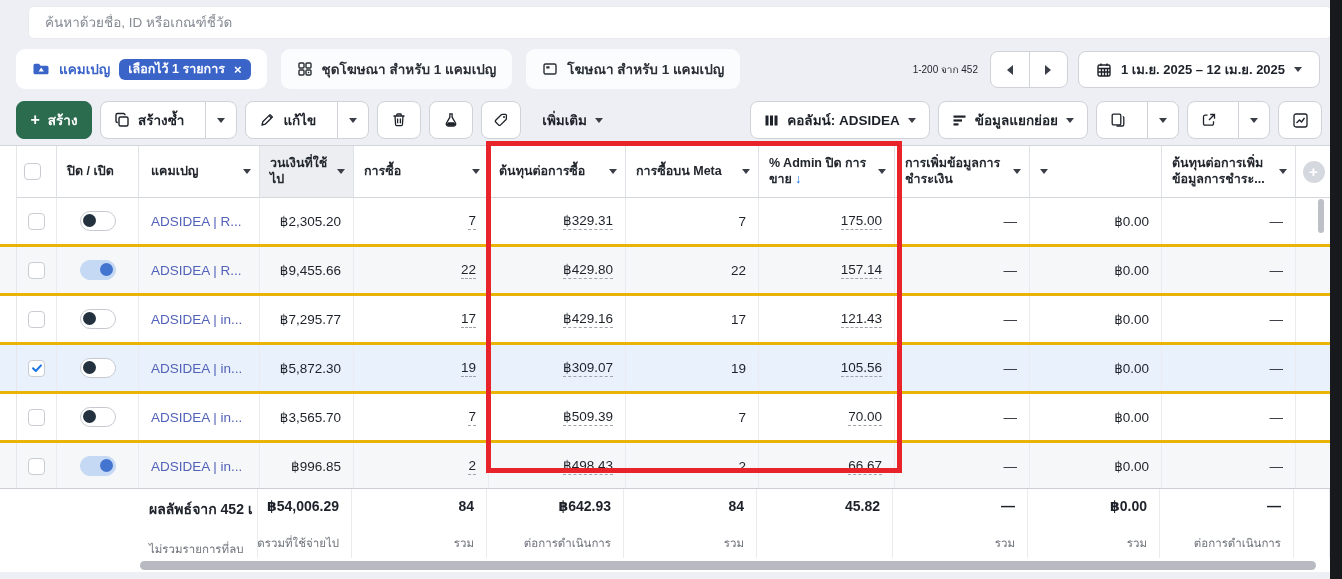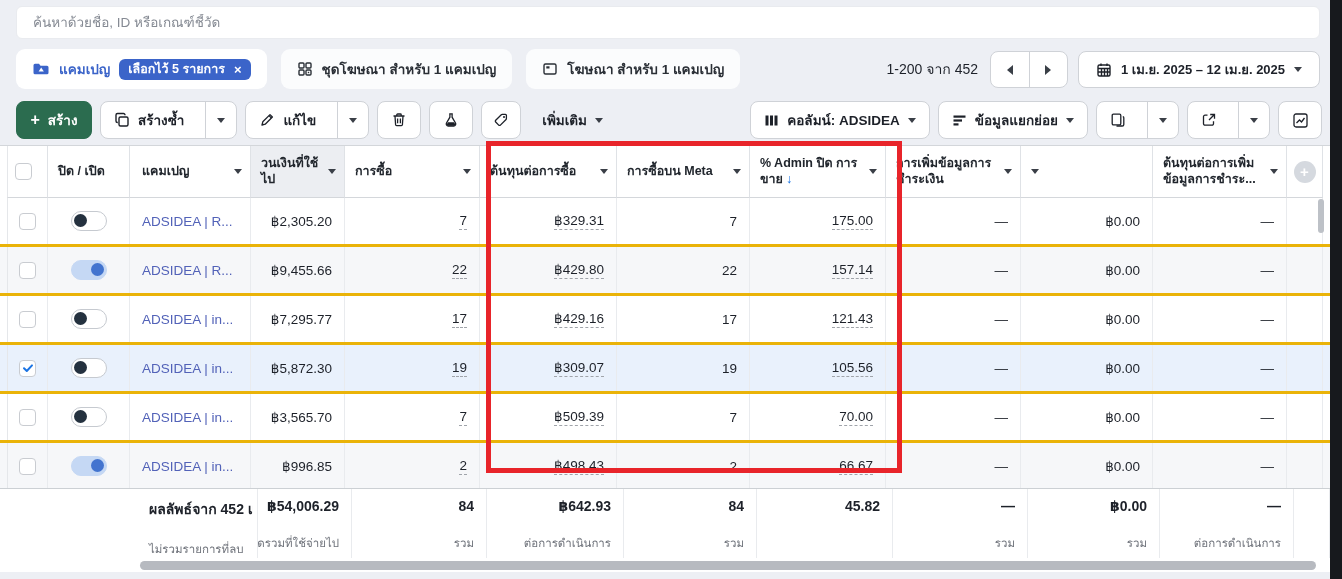--- a/index.html
+++ b/index.html
@@ -1,37 +1,37 @@
 <!DOCTYPE html>
 <html><head>
 <meta charset="utf-8">
 <style>
   html,body{margin:0;padding:0;background:#dfe3ea;}
   .screen{
     position:relative;width:1342px;height:579px;background:#edeff4;overflow:hidden;
     font-family:"Liberation Sans","DejaVu Sans",sans-serif;color:#1d2129;
   }
   
-  .searchbar{position:absolute;left:16px;top:6px;width:1304px;height:33px;background:#fff;
+  .searchbar{position:absolute;left:28px;top:6px;width:1304px;height:33px;background:#fff;
     border:1px solid #e9ebef;border-radius:6px;display:flex;align-items:center;padding:0 14px;box-sizing:border-box;}
   .searchbar input{border:none;outline:none;width:100%;font:13.5px "Liberation Sans","DejaVu Sans",sans-serif;
     color:#858a93;background:transparent;}
   .searchbar input::placeholder{color:#858a93;opacity:1;}
   
   .tabs{position:absolute;left:16px;top:49px;height:40px;display:flex;gap:14px;align-items:stretch;}
   .tab{display:inline-flex;align-items:center;gap:9px;background:#fff;border-radius:9px;padding:0 16px;
     font-size:13.5px;font-weight:bold;color:#2a2f36;white-space:nowrap;}
   .tab.secondary{background:#fbfcfd;}
   .tab.active{color:#3b64c9;}
   .badge{display:inline-flex;align-items:center;gap:9px;background:#3b64c9;color:#fff;border-radius:6px;
     padding:4px 9px;font-size:12.5px;font-weight:bold;line-height:1;}
   .badge .x{font-size:13px;line-height:1;}
   
   .pagetext{position:absolute;left:862px;top:51px;width:116px;height:37px;line-height:37px;
-    text-align:right;font-size:14px;color:#1d2129;}
+    text-align:right;font-size:10px;color:#1d2129;}
   .pager{position:absolute;left:990px;top:51px;width:78px;height:37px;background:#fff;border:1px solid #cfd2d7;
     border-radius:8px;display:flex;box-sizing:border-box;}
   .pager .half{flex:1;display:flex;align-items:center;justify-content:center;}
   .pager .half + .half{border-left:1px solid #cfd2d7;}
   .tri-l{width:0;height:0;border-top:5px solid transparent;border-bottom:5px solid transparent;border-right:6px solid #3a3f47;}
   .tri-r{width:0;height:0;border-top:5px solid transparent;border-bottom:5px solid transparent;border-left:6px solid #3a3f47;}
   .datebtn{position:absolute;left:1078px;top:51px;width:242px;height:37px;background:#fff;border:1px solid #cfd2d7;
     border-radius:8px;display:flex;align-items:center;justify-content:center;gap:9px;box-sizing:border-box;
     font-size:13px;font-weight:bold;color:#1d2129;}
   .caret{width:0;height:0;border-left:4.5px solid transparent;border-right:4.5px solid transparent;
@@ -44,21 +44,21 @@
   .btn.split{padding:0;}
   .btn.split .part{display:flex;align-items:center;gap:8px;padding:16px 13px;height:100%;}
   .btn.split .part + .part{border-left:1px solid #cfd2d7;padding:0 11px;}
   .btn.green{background:#2b6c4f;border-color:#2b6c4f;color:#fff;width:76px;}
   .btn.green .plus{font-size:16px;font-weight:bold;line-height:1;}
   .btn.iconbtn{width:44px;padding:0;}
   .btn.textonly{border:none;background:transparent;}
   
   .panel{position:absolute;left:0;top:145px;width:1330px;height:427px;background:#fff;border-top:1px solid #d3d6da;
     overflow:hidden;box-sizing:border-box;}
-  .trow{display:flex;padding-left:7px;}
+  .trow{display:flex;padding-left:16px;}
   .cell{flex:none;box-sizing:border-box;display:flex;align-items:center;}
   .c0{width:41px;border-left:1px solid #e5e7ea;justify-content:center;}
   .c1{width:82px;justify-content:center;}
   .c2{width:121px;padding-left:12px;}
   .c3{width:94px;}
   .c4{width:135px;}
   .c5{width:137px;}
   .c6{width:133px;}
   .c7{width:136px;}
   .c8{width:135px;}
@@ -124,21 +124,21 @@
   <div class="tabs">
     <div class="tab active">
       <span class="icon">
         <svg width="18" height="16" viewBox="0 0 18 16">
             <path d="M1.5 4.2A1.5 1.5 0 0 1 3 2.7h4l1.5 2H15a1.5 1.5 0 0 1 1.5 1.5v5.6A1.5 1.5 0 0 1 15 13.3H3a1.5 1.5 0 0 1-1.5-1.5z" fill="#3b64c9"></path>
             <path d="M9.2 6.4l2.6 4H6.6z" fill="#fff"></path>
           </svg>
       </span>
       <span>แคมเปญ</span>
       <span class="badge">
-        <span>เลือกไว้ 5 รายการ</span>
+        <span>เลือกไว้ 1 รายการ</span>
         <span class="x">×</span>
       </span>
     </div>
     <div class="tab secondary">
       <span class="icon">
         <svg width="16" height="16" viewBox="0 0 16 16" fill="none" stroke="#2a2f36" stroke-width="1.4">
             <rect x="2" y="2" width="5" height="5" rx="1"></rect>
             <rect x="9" y="2" width="5" height="5" rx="1"></rect>
             <rect x="2" y="9" width="5" height="5" rx="1"></rect>
             <rect x="9" y="9" width="5" height="5" rx="1"></rect>

